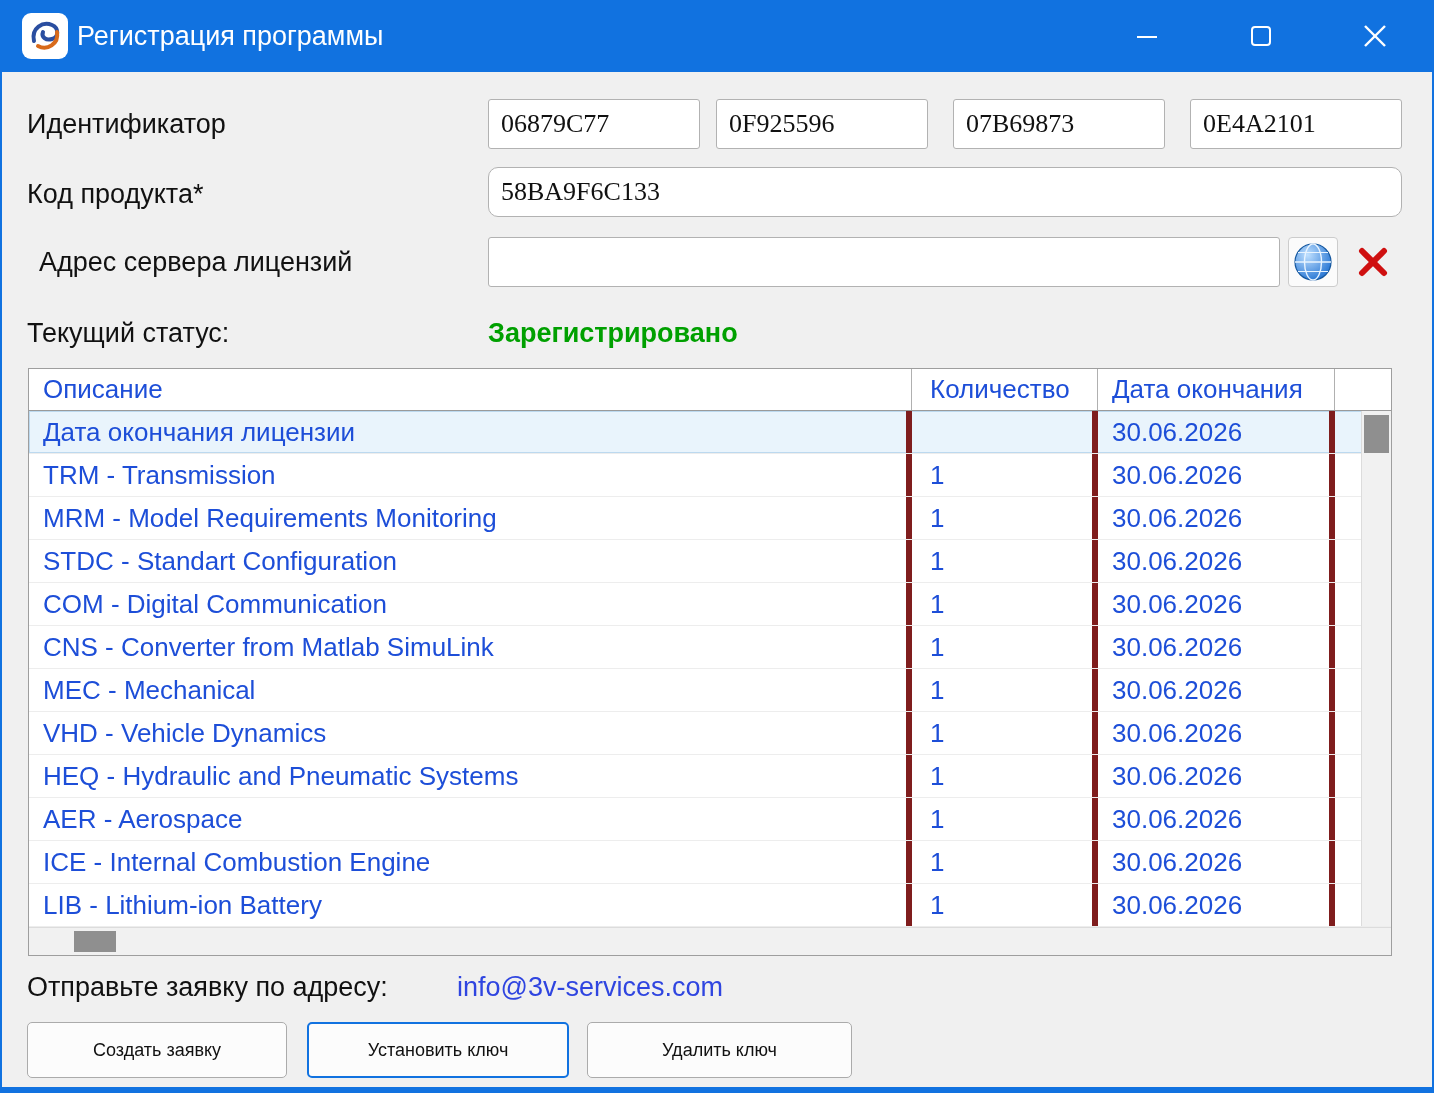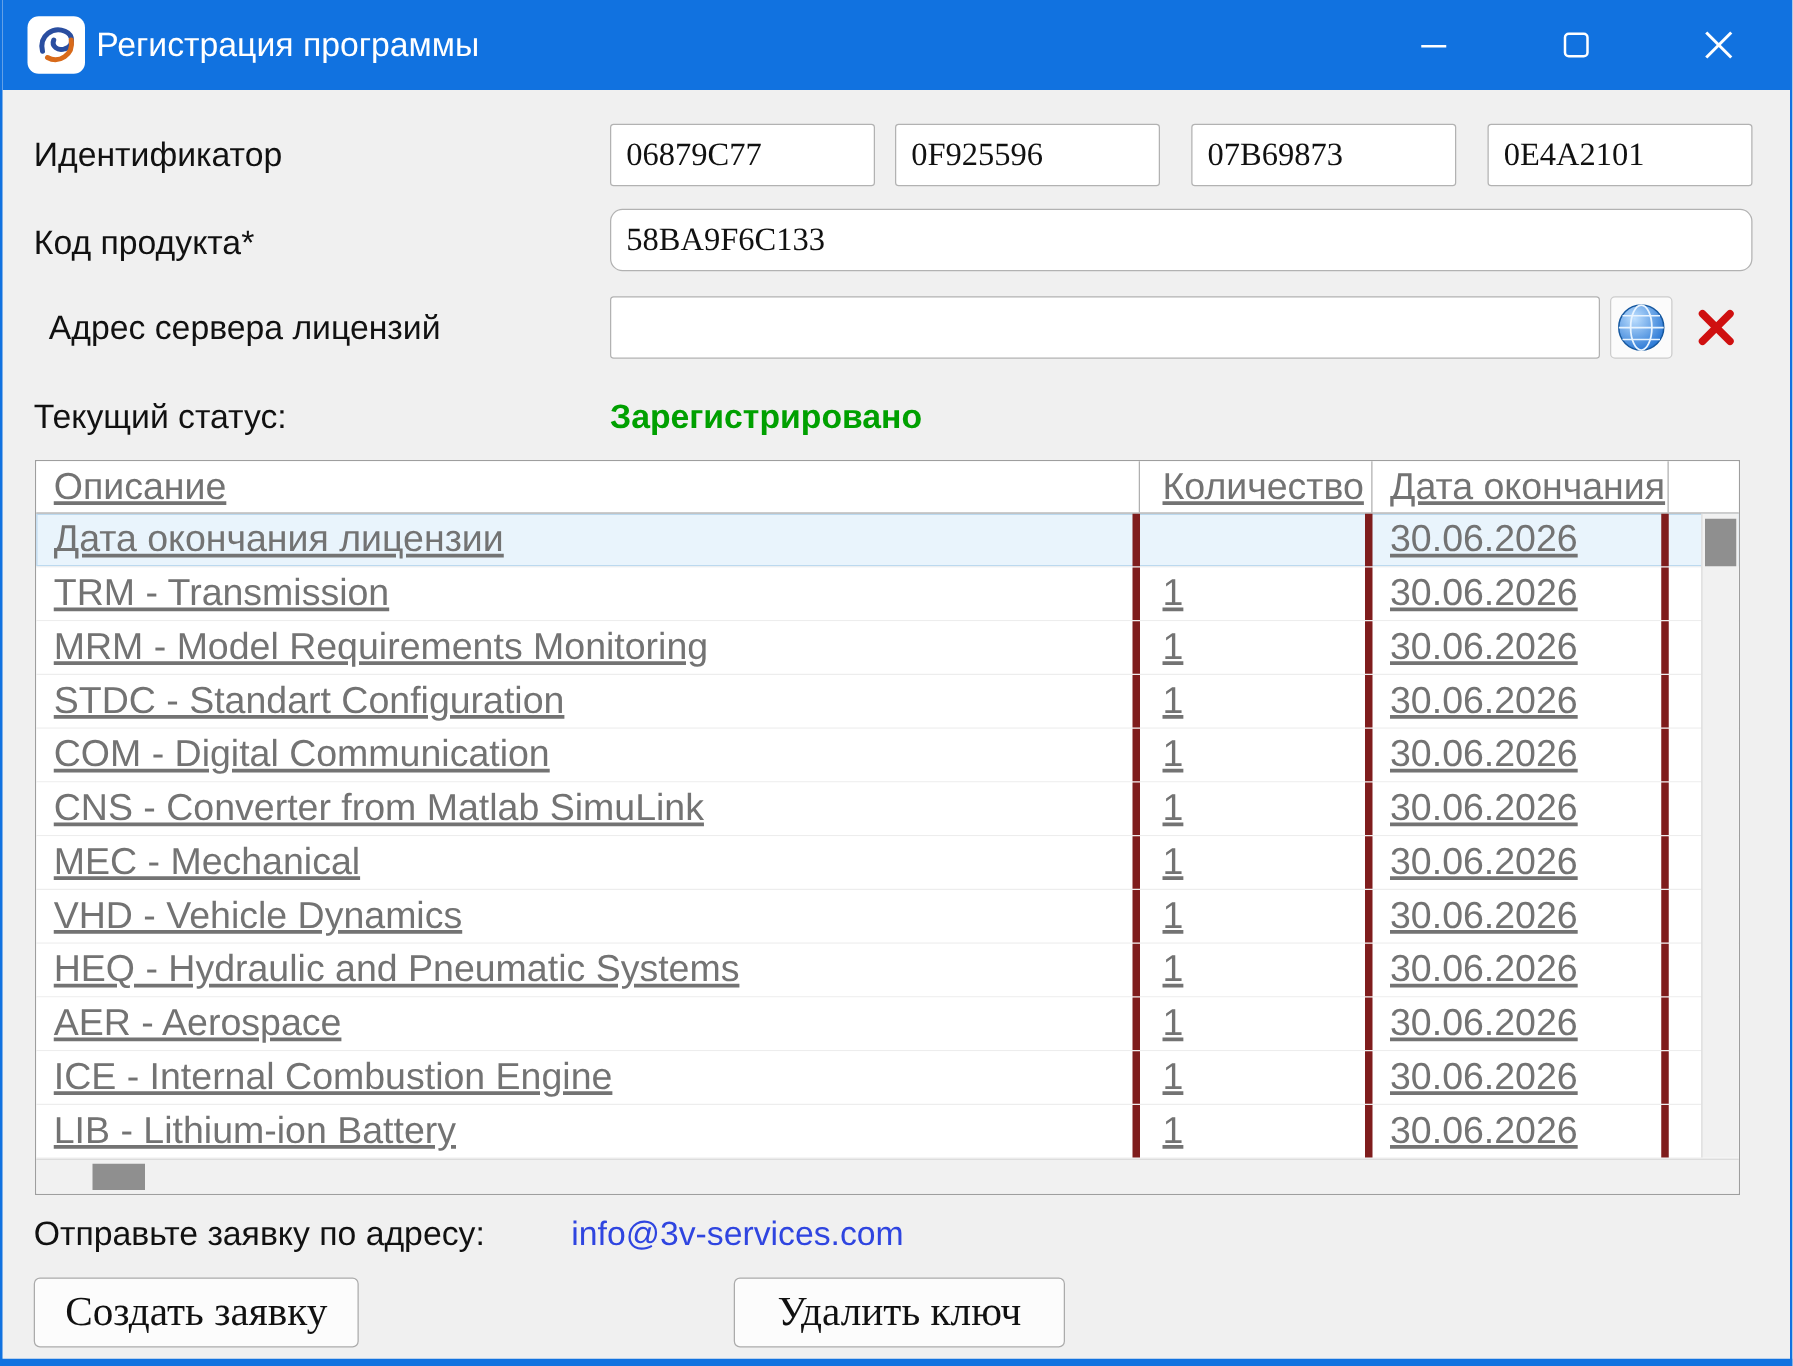--- a/index.html
+++ b/index.html
@@ -44,21 +44,21 @@
   .table-panel {
     position:absolute; left:26px; top:368px; width:1364px; height:588px;
     background:#fff; border:1px solid #9e9e9e;
   }
   .thead { display:flex; height:42px; border-bottom:1px solid #9a9a9a; background:#fff; }
   .thead .c { line-height:41px; border-right:1px solid #b0b0b0; }
   .tbody { position:relative; }
   .trow { display:flex; height:43px; border-bottom:1px solid #ededed; background:#fff; cursor:default; }
   .trow .c { line-height:42px; border-right:6px solid #7f1d1d; }
   .trow.selected { background:#e9f4fc; box-shadow:inset 0 0 0 1px #bcd9ef; }
-  .c { font-size:30px; color:#737373; padding-left:14px; white-space:nowrap; overflow:hidden;text-decoration:underline; }
+  .c { font-size:26px; color:#1d4ed8; padding-left:14px; white-space:nowrap; overflow:hidden; }
   .c1 { width:883px; }
   .c2 { width:186px; padding-left:18px; }
   .c3 { width:237px; }
   .c4 { flex:1; border-right:none !important; }
 
   .vscroll {
     position:absolute; top:42px; right:0; width:30px; height:515px;
     background:#f1f1f1; border-left:1px solid #dcdcdc;
   }
   .vscroll .thumb { position:absolute; left:2px; top:4px; width:25px; height:38px; background:#8f8f8f; }
@@ -67,21 +67,21 @@
     background:#f1f1f1; border-top:1px solid #dcdcdc;
   }
   .hscroll .thumb { position:absolute; left:45px; top:3px; width:42px; height:21px; background:#8f8f8f; }
 
   
   .footer-label { position:absolute; left:25px; top:972px; font-size:27px; color:#111; }
   .email-link { position:absolute; left:455px; top:972px; font-size:27px; color:#2f45e0; cursor:pointer; text-decoration:none; }
 
   .btn {
     position:absolute; top:1022px; height:56px; background:#fcfcfc; border:1px solid #ababab;
-    border-radius:5px; font-family:Liberation Serif, serif; font-size:33px; color:#111;
+    border-radius:5px; font-family:Liberation Sans, sans-serif; font-size:18px; color:#111;
     cursor:pointer;
   }
   .btn.focused { border:2px solid #1172e0; }
 </style>
 </head>
 <body>
 
 <div class="window">
 
   <div class="titlebar">
@@ -233,15 +233,16 @@
     </div>
     <div class="hscroll">
       <div class="thumb"></div>
     </div>
   </div>
 
   <div class="footer-label">Отправьте заявку по адресу:</div>
   <a class="email-link">info@3v-services.com</a>
 
   <button class="btn" style="left:25px; width:260px;">Создать заявку</button>
+  <button class="btn focused" style="left:305px; width:262px;">Установить ключ</button>
   <button class="btn" style="left:585px; width:265px;">Удалить ключ</button>
 
 </div>
 
 </body></html>

